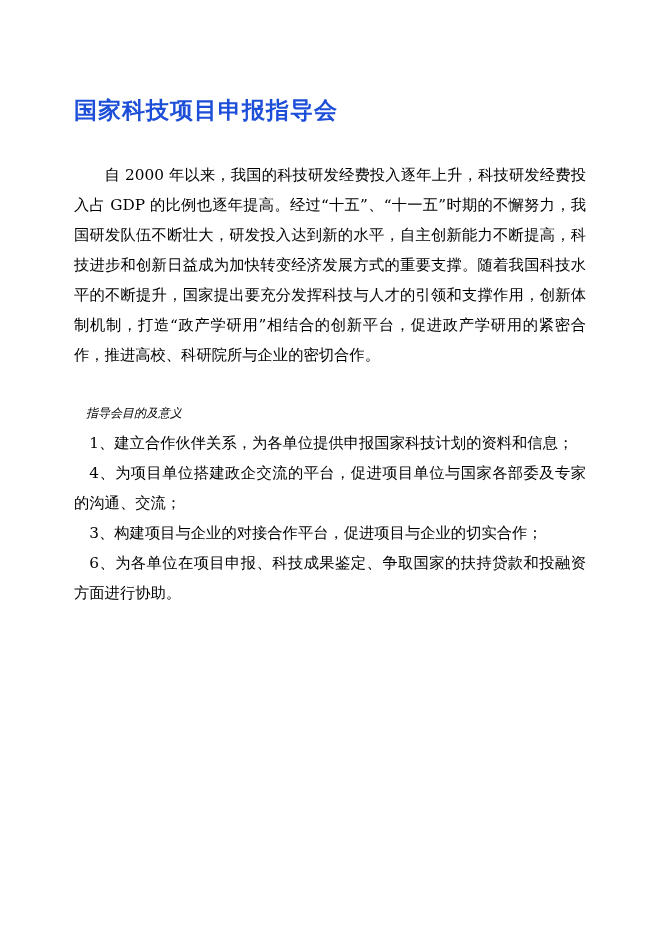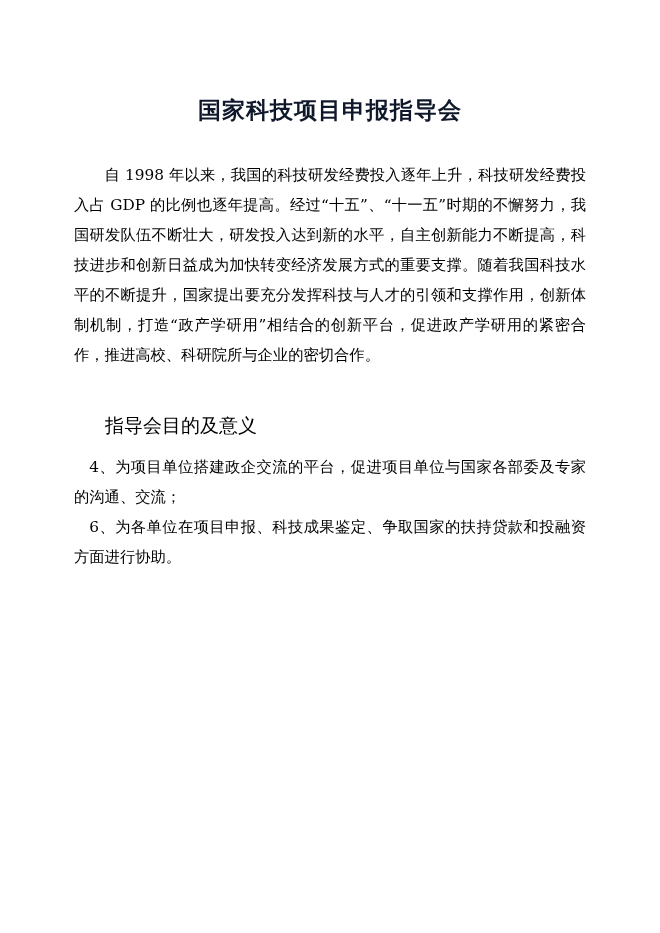--- a/index.html
+++ b/index.html
@@ -19,46 +19,46 @@
     height: 933px;
     box-sizing: border-box;
     padding: 0;
     position: relative;
     background: #ffffff;
   }
   .doc-body {
     padding: 95px 74px 0 74px;
   }
   .doc-title {
-    text-align: center;
     font-size: 23px;
     font-weight: bold;
     letter-spacing: 1px;
     margin: 0 0 34px 0;
     font-family: Liberation Serif, serif;
-    color: #0f172a;
+    color: #1d4ed8;
   }
   .para {
     font-size: 15.3px;
     line-height: 30px;
     text-align: justify;
     text-justify: inter-ideograph;
     margin: 0 0 20px 0;
     text-indent: 2em;
     color: #000;
   }
   .para.last-of-block {
     margin-bottom: 26px;
   }
   .section-heading {
-    font-size: 19px;
+    font-size: 12px;
     line-height: 30px;
-    margin: 12px;
+    margin: 0;
     text-indent: 1em;
     color: #000;
+    font-style: italic;
   }
   .list-item {
     font-size: 15.3px;
     line-height: 30px;
     margin: 0;
     text-indent: 1em;
     text-align: justify;
     text-justify: inter-ideograph;
     color: #000;
   }
@@ -67,27 +67,29 @@
   }
 </style>
 </head>
 <body>
 
 <div class="page">
   <div class="doc-body">
 
     <h1 class="doc-title">国家科技项目申报指导会</h1>
 
-    <p class="para">自 1998 年以来，我国的科技研发经费投入逐年上升，科技研发经费投入占 GDP 的比例也逐年提高。经过“十五”、“十一五”时期的不懈努力，我国研发队伍不断壮大，研发投入达到新的水平，自主创新能力不断提高，科技进步和创新日益成为加快转变经济发展方式的重要支撑。随着我国科技水平的不断提升，国家提出要充分发挥科技与人才的引领和支撑作用，创新体制机制，打造“政产学研用”相结合的创新平台，促进政产学研用的紧密合作，推进高校、科研院所与企业的密切合作。</p>
+    <p class="para">自 2000 年以来，我国的科技研发经费投入逐年上升，科技研发经费投入占 GDP 的比例也逐年提高。经过“十五”、“十一五”时期的不懈努力，我国研发队伍不断壮大，研发投入达到新的水平，自主创新能力不断提高，科技进步和创新日益成为加快转变经济发展方式的重要支撑。随着我国科技水平的不断提升，国家提出要充分发挥科技与人才的引领和支撑作用，创新体制机制，打造“政产学研用”相结合的创新平台，促进政产学研用的紧密合作，推进高校、科研院所与企业的密切合作。</p>
 
 
     <div class="spacer-small"></div>
 
     <p class="section-heading">指导会目的及意义</p>
 
+    <p class="list-item">1、建立合作伙伴关系，为各单位提供申报国家科技计划的资料和信息；</p>
 
     <p class="list-item">4、为项目单位搭建政企交流的平台，促进项目单位与国家各部委及专家的沟通、交流；</p>
 
+    <p class="list-item">3、构建项目与企业的对接合作平台，促进项目与企业的切实合作；</p>
 
     <p class="list-item">6、为各单位在项目申报、科技成果鉴定、争取国家的扶持贷款和投融资方面进行协助。</p>
 
   </div>
 </div>
 
 </body></html>

